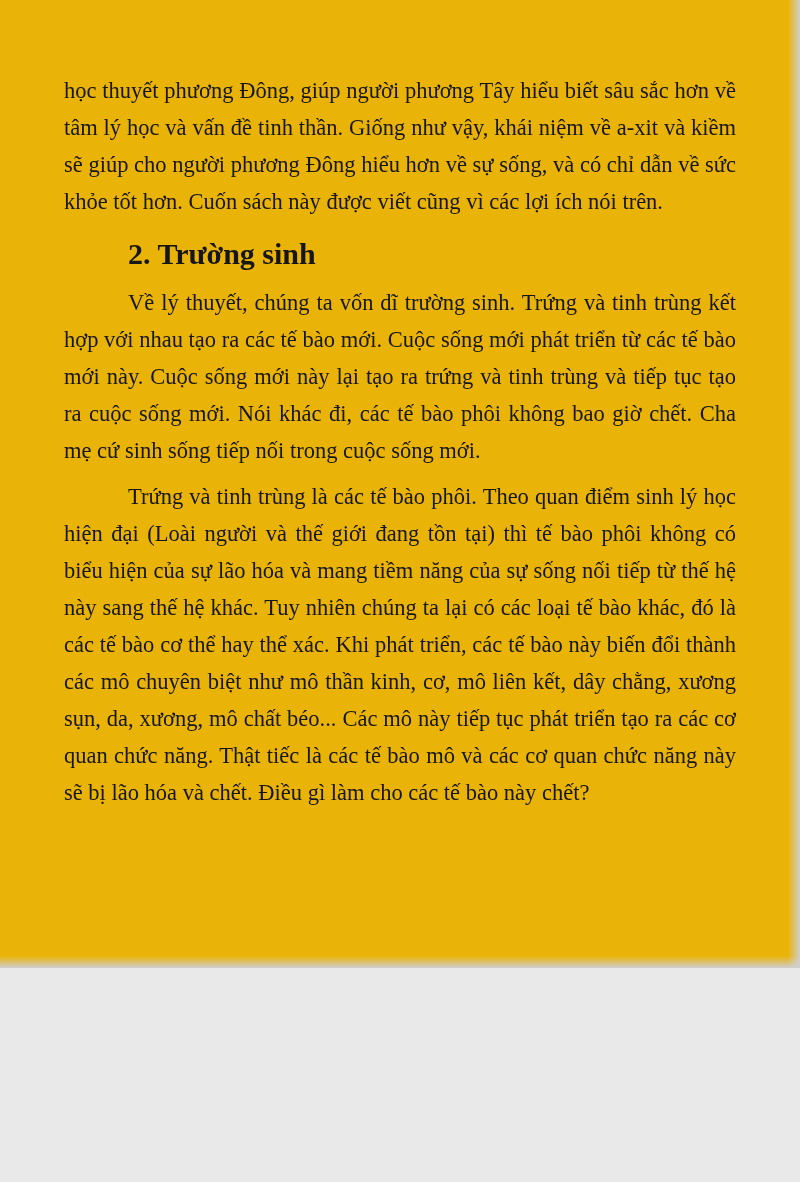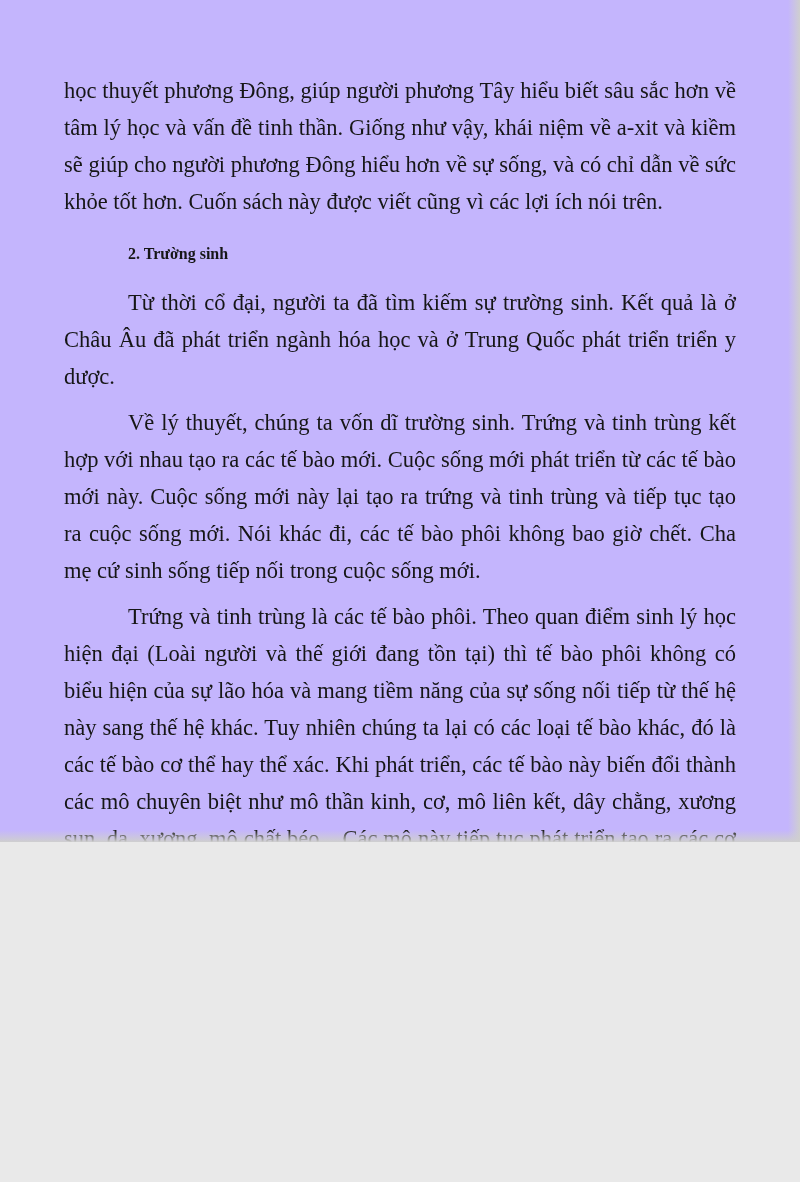--- a/index.html
+++ b/index.html
@@ -3,22 +3,22 @@
 <meta charset="utf-8">
 <style>
   html, body {
     margin: 0;
     padding: 0;
     background: #e9e9e9;
   }
   .page {
     position: relative;
     width: 800px;
-    height: 842px;
-    background: #c4b5fd;
+    height: 968px;
+    background: #eab308;
     overflow: hidden;
     font-family: "Liberation Serif", serif;
     color: #161616;
   }
   
   .page::after {
     content: "";
     position: absolute;
     top: 0; right: 0;
     width: 12px; height: 100%;
@@ -44,21 +44,21 @@
     text-align: justify;
   }
   .content p {
     margin: 0 0 9px 0;
     text-indent: 64px;
   }
   .content p.no-indent {
     text-indent: 0;
   }
   .content h2 {
-    font-size: 16px;
+    font-size: 30px;
     font-weight: bold;
     margin: 15px 0 12px 0;
     padding-left: 64px;
     line-height: 37px;
     text-align: left;
   }
   .content .italic {
   }
   .footer {
     position: absolute;
@@ -85,21 +85,20 @@
     letter-spacing: 0.1px;
   }
 </style>
 </head>
 <body>
 
 <div class="page">
   <div class="content" id="content">
       <p class="no-indent"><span>học thuyết phương Đông, giúp người phương Tây hiểu biết sâu sắc hơn về tâm lý học và vấn đề tinh thần. Giống như vậy, khái niệm về a-xit và kiềm sẽ giúp cho người phương Đông hiểu hơn về sự sống, và có chỉ dẫn về sức khỏe tốt hơn. Cuốn sách này được viết cũng vì các lợi ích nói trên.</span></p>
       <h2>2. Trường sinh</h2>
-      <p><span>Từ thời cổ đại, người ta đã tìm kiếm sự trường sinh. Kết quả là ở Châu Âu đã phát triển ngành hóa học và ở Trung Quốc phát triển triển y dược.</span></p>
       <p><span>Về lý thuyết, chúng ta vốn dĩ trường sinh. Trứng và tinh trùng kết hợp với nhau tạo ra các tế bào mới. Cuộc sống mới phát triển từ các tế bào mới này. Cuộc sống mới này lại tạo ra trứng và tinh trùng và tiếp tục tạo ra cuộc sống mới. Nói khác đi, các tế bào phôi không bao giờ chết. Cha mẹ cứ sinh sống tiếp nối trong cuộc sống mới.</span></p>
       <p><span>Trứng và tinh trùng là các tế bào phôi. Theo quan điểm sinh lý học hiện đại (</span><span class="italic">Loài người và thế giới đang tồn tại</span><span>) thì tế bào phôi không có biểu hiện của sự lão hóa và mang tiềm năng của sự sống nối tiếp từ thế hệ này sang thế hệ khác. Tuy nhiên chúng ta lại có các loại tế bào khác, đó là các tế bào cơ thể hay thể xác. Khi phát triển, các tế bào này biến đổi thành các mô chuyên biệt như mô thần kinh, cơ, mô liên kết, dây chằng, xương sụn, da, xương, mô chất béo... Các mô này tiếp tục phát triển tạo ra các cơ quan chức năng. Thật tiếc là các tế bào mô và các cơ quan chức năng này sẽ bị lão hóa và chết. Điều gì làm cho các tế bào này chết?</span></p>
     </div>
   <div class="footer">
     <span class="pagenum">12</span>
     <span class="sep">✛</span>
     <span class="booktitle">Quốc và Kiềm - Cẩm nang thực dưỡng</span>
   </div>
 </div>
 

